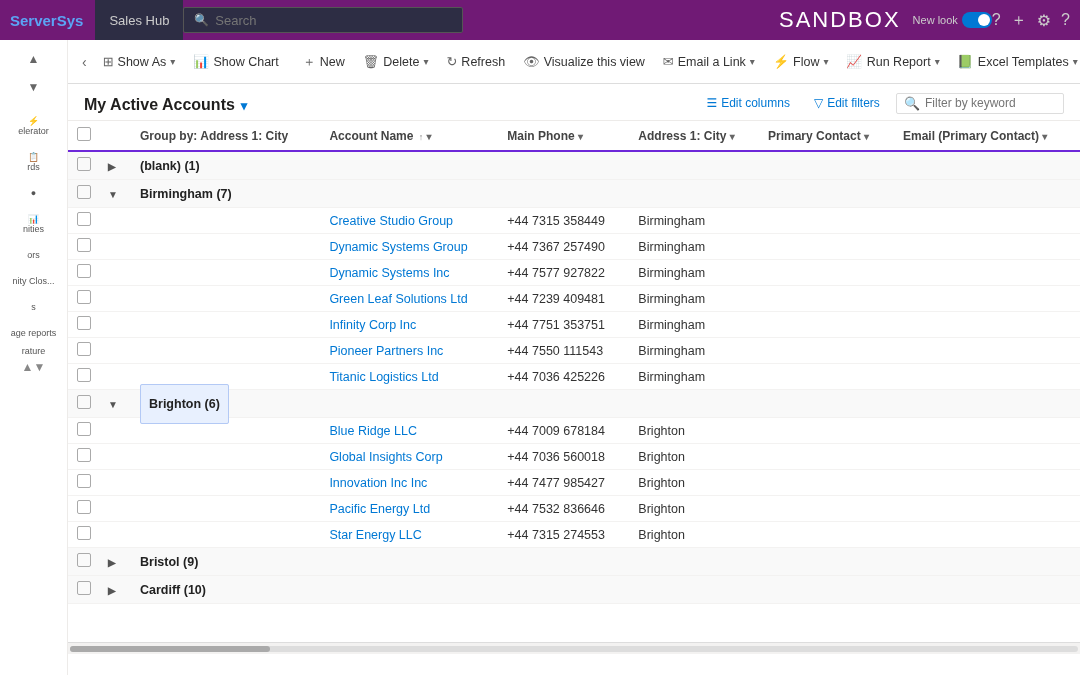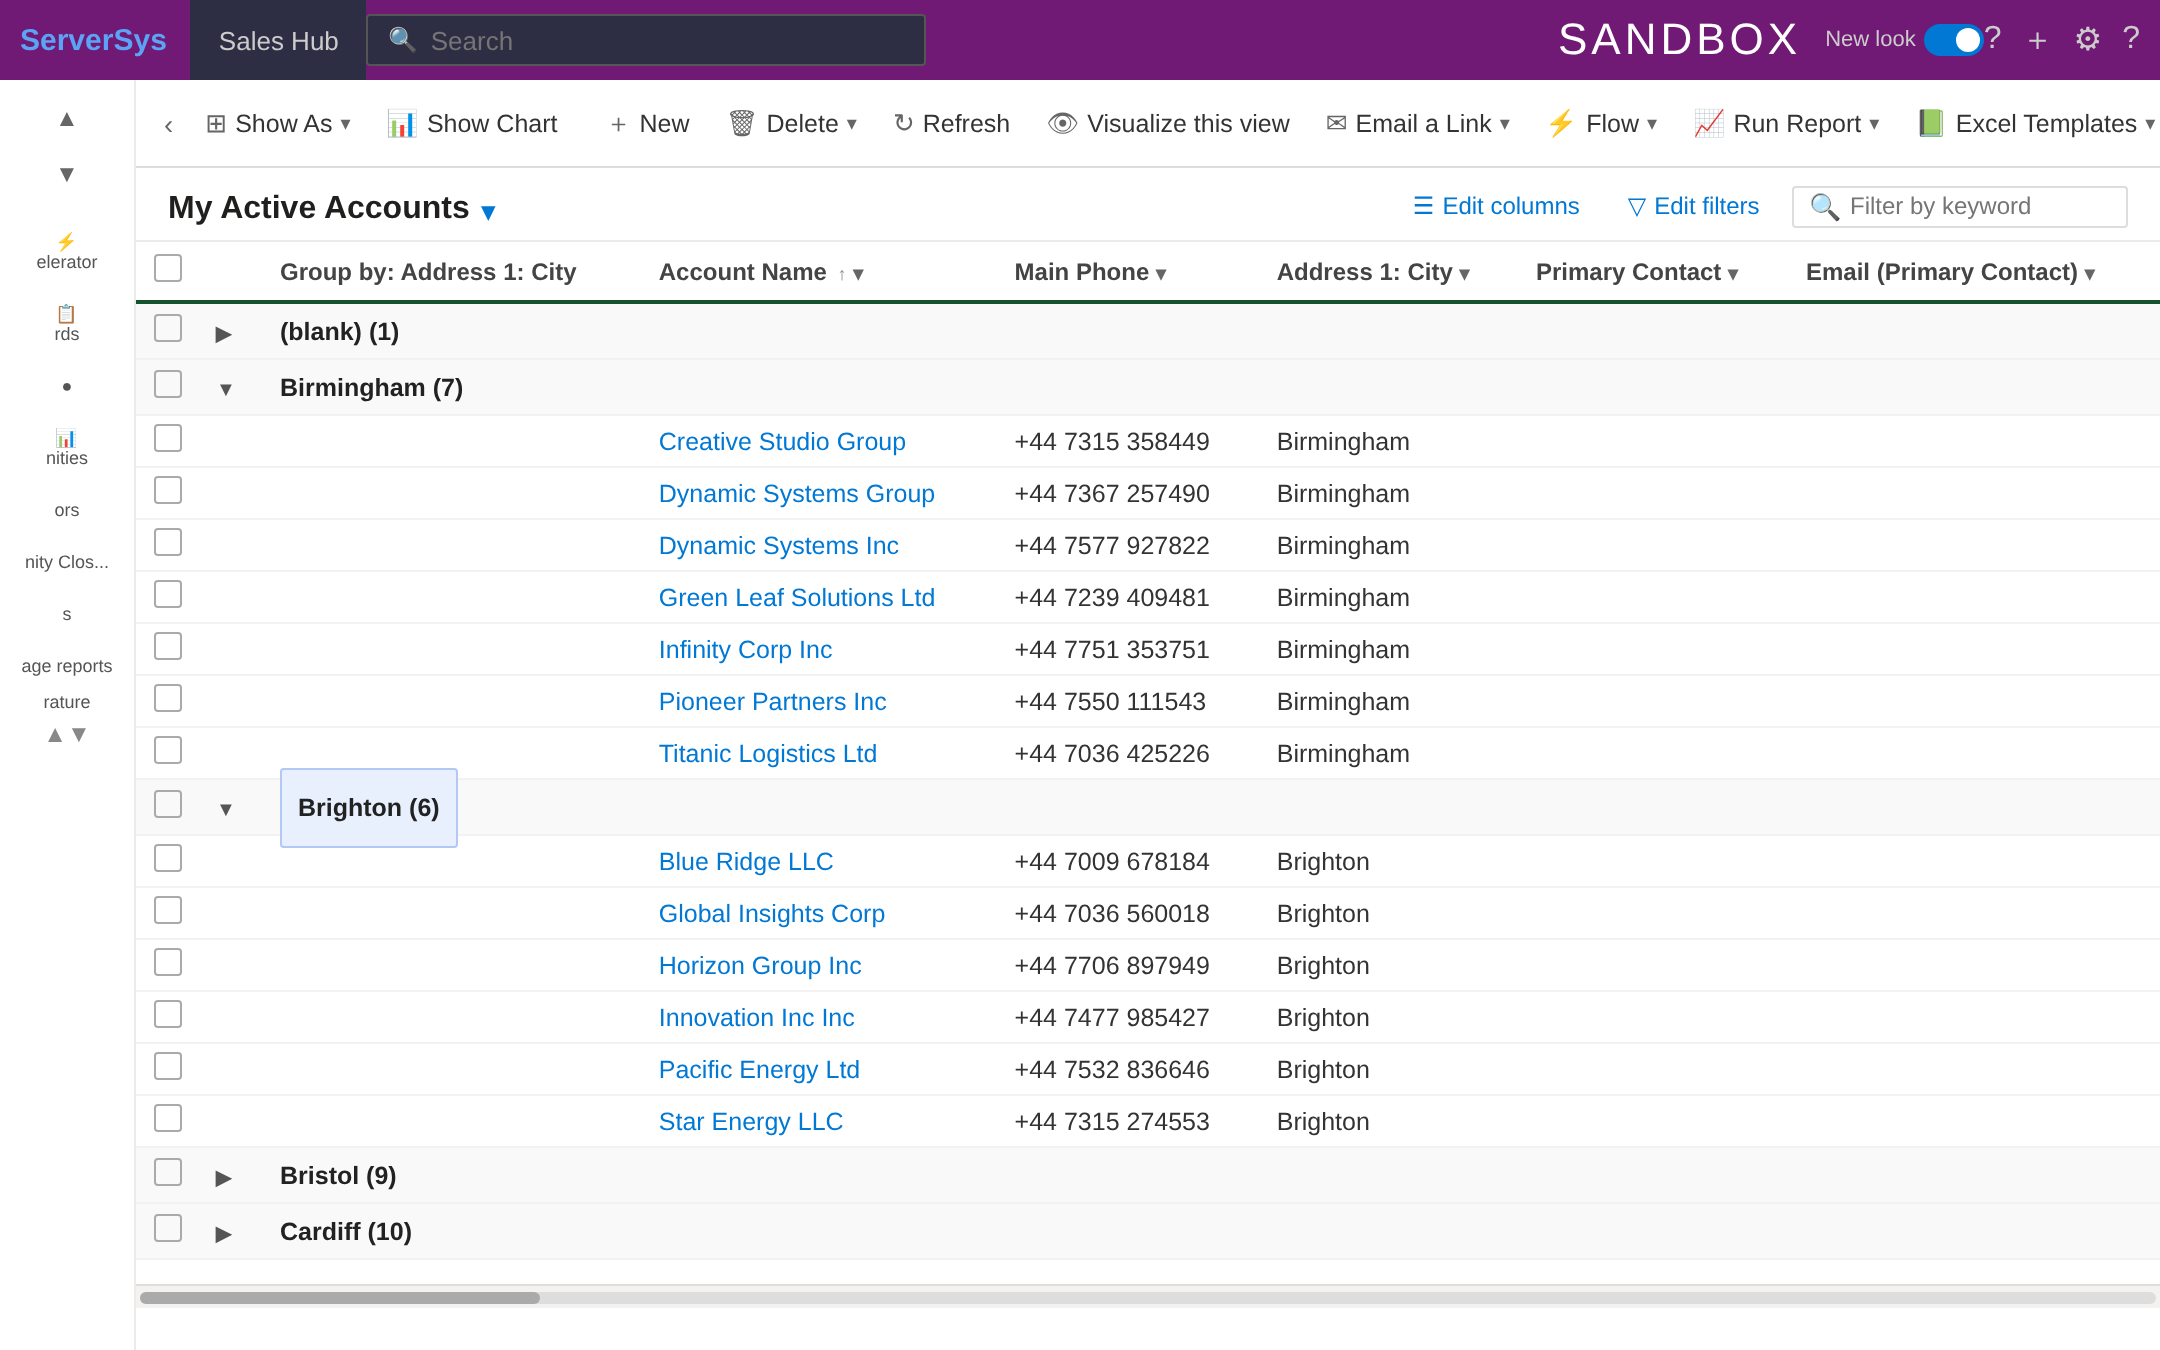--- a/index.html
+++ b/index.html
@@ -65,21 +65,21 @@
     .view-title { display: flex; align-items: center; gap: 6px; font-size: 16px; font-weight: 600; color: #201f1e; }
     .view-title-chevron { color: #0078d4; font-size: 13px; cursor: pointer; }
     .header-actions { display: flex; align-items: center; gap: 8px; }
     .header-btn { display: flex; align-items: center; gap: 4px; padding: 4px 8px; border: none; background: transparent; cursor: pointer; color: #0078d4; font-size: 12px; }
     .filter-input-wrap { display: flex; align-items: center; border: 1px solid #ddd; border-radius: 2px; padding: 2px 8px; background: #fff; }
     .filter-input { border: none; outline: none; font-size: 12px; color: #333; width: 130px; }
 
     
     .table-wrap { overflow: auto; height: calc(675px - 40px - 44px - 46px - 24px); }
     table { width: 100%; border-collapse: collapse; }
-    thead tr { border-bottom: 2px solid #14532d; }
+    thead tr { border-bottom: 2px solid #6d28d9; }
     th {
       text-align: left; padding: 6px 8px; font-size: 12px; font-weight: 600;
       color: #444; white-space: nowrap; background: #fff; position: sticky; top: 0; z-index: 1;
     }
     td { padding: 4px 8px; font-size: 12.5px; color: #333; border-bottom: 1px solid #f3f2f1; white-space: nowrap; }
     .col-check { width: 32px; }
     .col-group { width: 32px; }
     .link-cell { color: #0078d4; cursor: pointer; text-decoration: none; }
     .group-row td { font-weight: 600; background: #f9f9f9; color: #222; padding: 5px 8px; }
     .chevron-right { font-size: 10px; color: #555; cursor: pointer; }
@@ -426,34 +426,20 @@
         <td></td>
         <td></td>
       </tr>
               <tr>
         <td class="checkbox-cell">
           <span class="checkbox"></span>
         </td>
         <td></td>
         <td></td>
         <td>
-          <a class="link-cell">Horizon Group Inc</a>
-        </td>
-        <td>+44 7706 897949</td>
-        <td>Brighton</td>
-        <td></td>
-        <td></td>
-      </tr>
-              <tr>
-        <td class="checkbox-cell">
-          <span class="checkbox"></span>
-        </td>
-        <td></td>
-        <td></td>
-        <td>
           <a class="link-cell">Innovation Inc Inc</a>
         </td>
         <td>+44 7477 985427</td>
         <td>Brighton</td>
         <td></td>
         <td></td>
       </tr>
               <tr>
         <td class="checkbox-cell">
           <span class="checkbox"></span>

